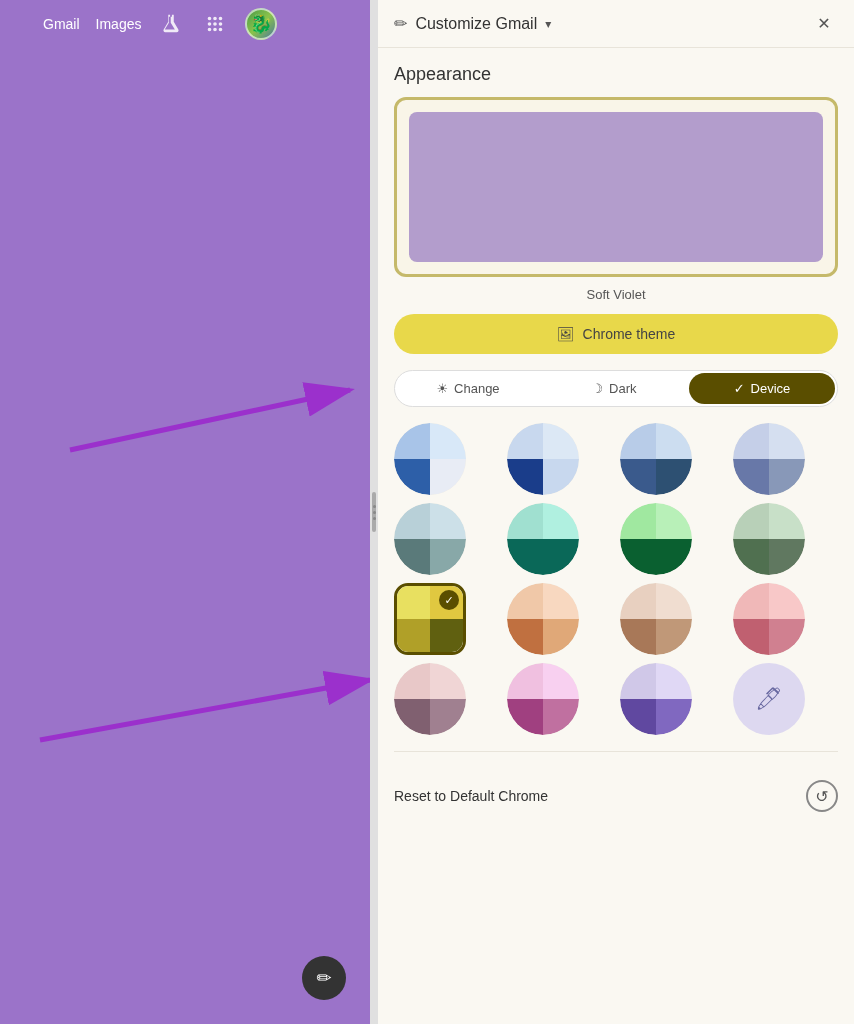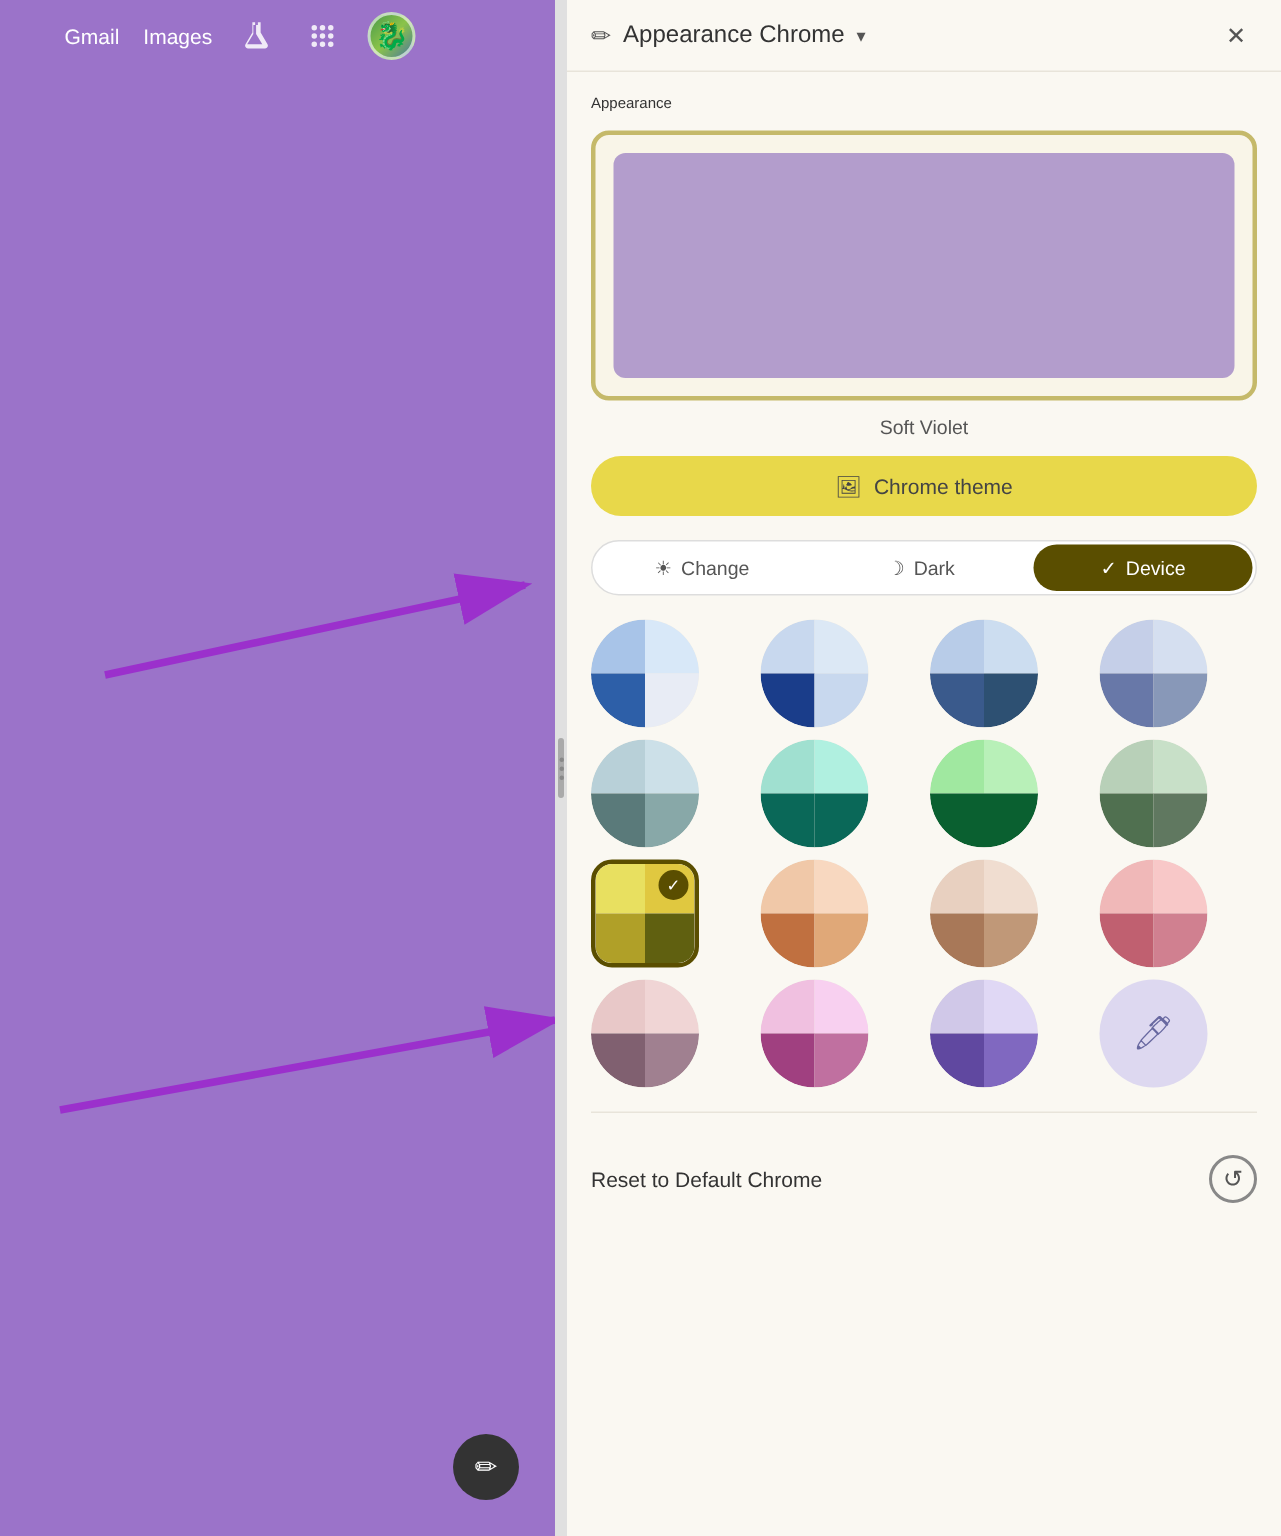--- a/index.html
+++ b/index.html
@@ -161,21 +161,21 @@
     .chrome-content::-webkit-scrollbar-track {
       background: #f0ede5;
     }
     .chrome-content::-webkit-scrollbar-thumb {
       background: #c5b96a;
       border-radius: 3px;
     }
 
     
     .section-title {
-      font-size: 10px;
+      font-size: 18px;
       font-weight: 500;
       color: #333;
       margin-bottom: 12px;
     }
 
     
     .theme-preview-card {
       border: 3px solid #c5b96a;
       border-radius: 12px;
       padding: 12px;
@@ -436,21 +436,21 @@
     <div class="divider-dot"></div>
     <div class="divider-dot"></div>
   </div>
 </div>
 
 <div class="right-panel">
 
   <div class="chrome-header">
     <div class="header-left">
       <span style="font-size:16px; color:#555;">✏</span>
-      <span class="header-title">Appearance Chrome</span>
+      <span class="header-title">Customize Gmail</span>
       <span class="header-dropdown">▾</span>
     </div>
     <button class="close-btn">✕</button>
   </div>
 
   <div class="chrome-content">
 
     <div class="section-title">Appearance</div>
 
     <div class="theme-preview-card">

